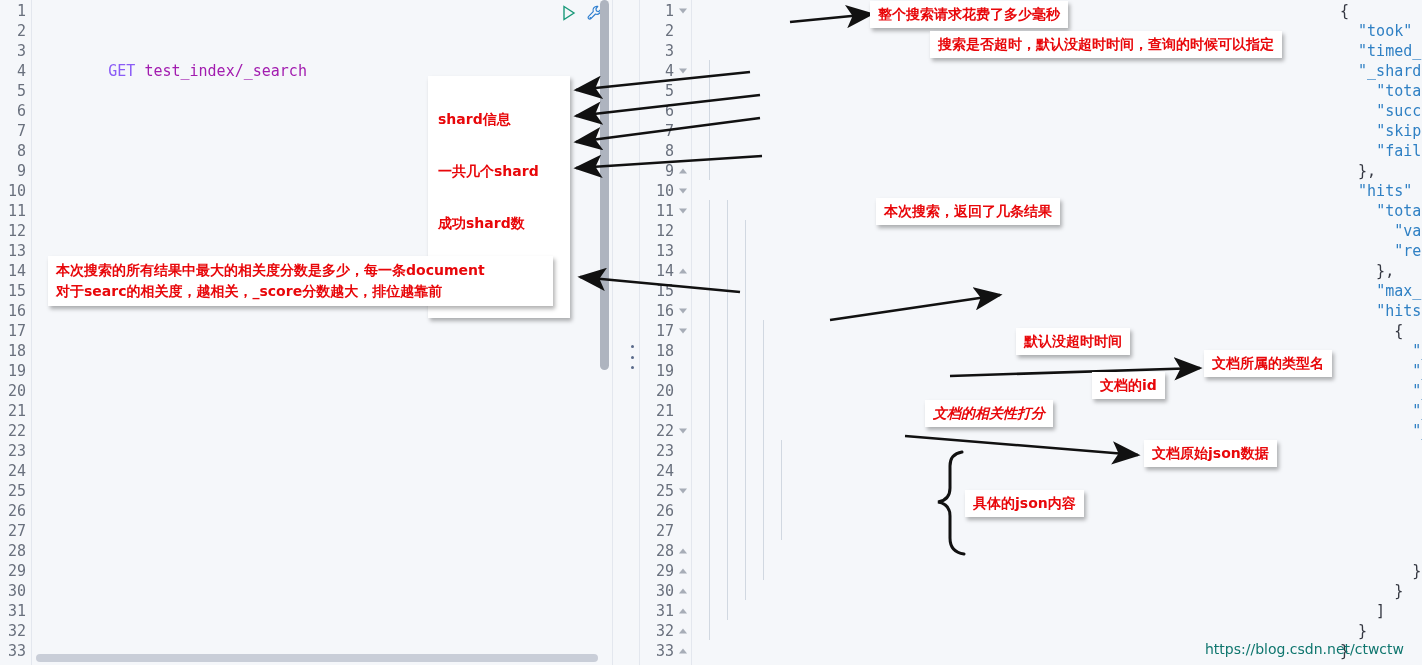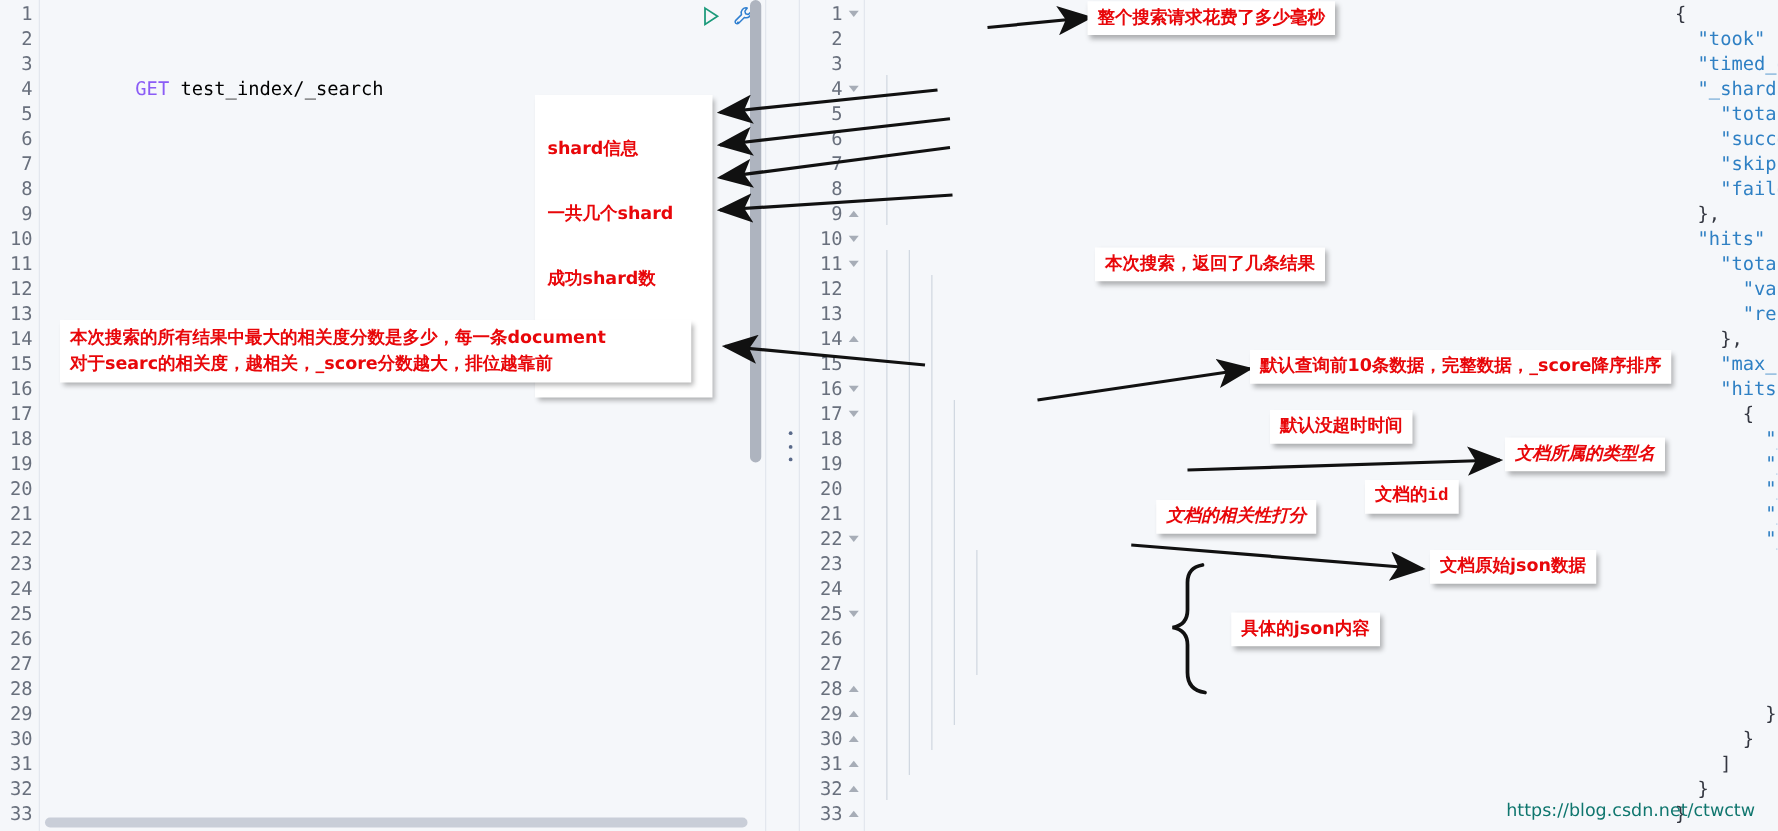--- a/index.html
+++ b/index.html
@@ -61,21 +61,21 @@
     padding-top: 1px;
     white-space: pre;
     color: #343741;
   }
   .code-left  { left: 36px; width: 560px; }
   .code-right { left: 700px; width: 720px; }
   .code .line { height: 20px; }
 
   
   .k-method { color: #8b5cf6; }
-  .k-url    { color: #000000; }
+  .k-url    { color: #a21caf; }
   .k-key    { color: #2f80c4; }
   .k-punc   { color: #343741; }
 
   
   .iguide {
     position: absolute; width: 1px; background: #cdd4de; opacity: .9;
   }
 
   
   .vscroll {
@@ -282,34 +282,34 @@
 
   <div class="anno multi" style="left:428px; top:76px; width:142px; line-height:26px; padding:4px 10px;">
     <div>shard信息</div>
     <div>一共几个shard</div>
     <div>成功shard数</div>
     <div>shard故障数</div>
   </div>
 
   <div class="anno" style="left:870px; top:1px;">整个搜索请求花费了多少毫秒</div>
 
+  <div class="anno" style="left:930px; top:31px;">搜索是否超时，默认没超时时间，查询的时候可以指定</div>
 
   <div class="anno" style="left:876px; top:198px;">本次搜索，返回了几条结果</div>
 
   <div class="anno multi" style="left:48px; top:256px; width:505px; line-height:21px; padding:4px 8px;">本次搜索的所有结果中最大的相关度分数是多少，每一条document
 对于searc的相关度，越相关，_score分数越大，排位越靠前</div>
 
-  <div class="anno" style="left:1000px; top:280px;">默认查询前10条数据，完整数据，_score降序排序</div>
 
   <div class="anno" style="left:1016px; top:328px;">默认没超时时间</div>
 
-  <div class="anno" style="left:1204px; top:350px;font-style:italic;">文档所属的类型名</div>
-
-  <div class="anno" style="left:1092px; top:384px;font-family:Liberation Mono, monospace;">文档的id</div>
+  <div class="anno" style="left:1204px; top:350px;">文档所属的类型名</div>
+
+  <div class="anno" style="left:1092px; top:372px;">文档的id</div>
 
   <div class="anno" style="left:925px; top:400px;font-style:italic;">文档的相关性打分</div>
 
   <div class="anno" style="left:1144px; top:440px;text-align:right;">文档原始json数据</div>
 
-  <div class="anno" style="left:985px; top:490px;text-align:right;">具体的json内容</div>
+  <div class="anno" style="left:965px; top:490px;text-align:right;">具体的json内容</div>
 
   <div class="watermark">https://blog.csdn.net/ctwctw</div>
 </div>
 
 </body></html>

